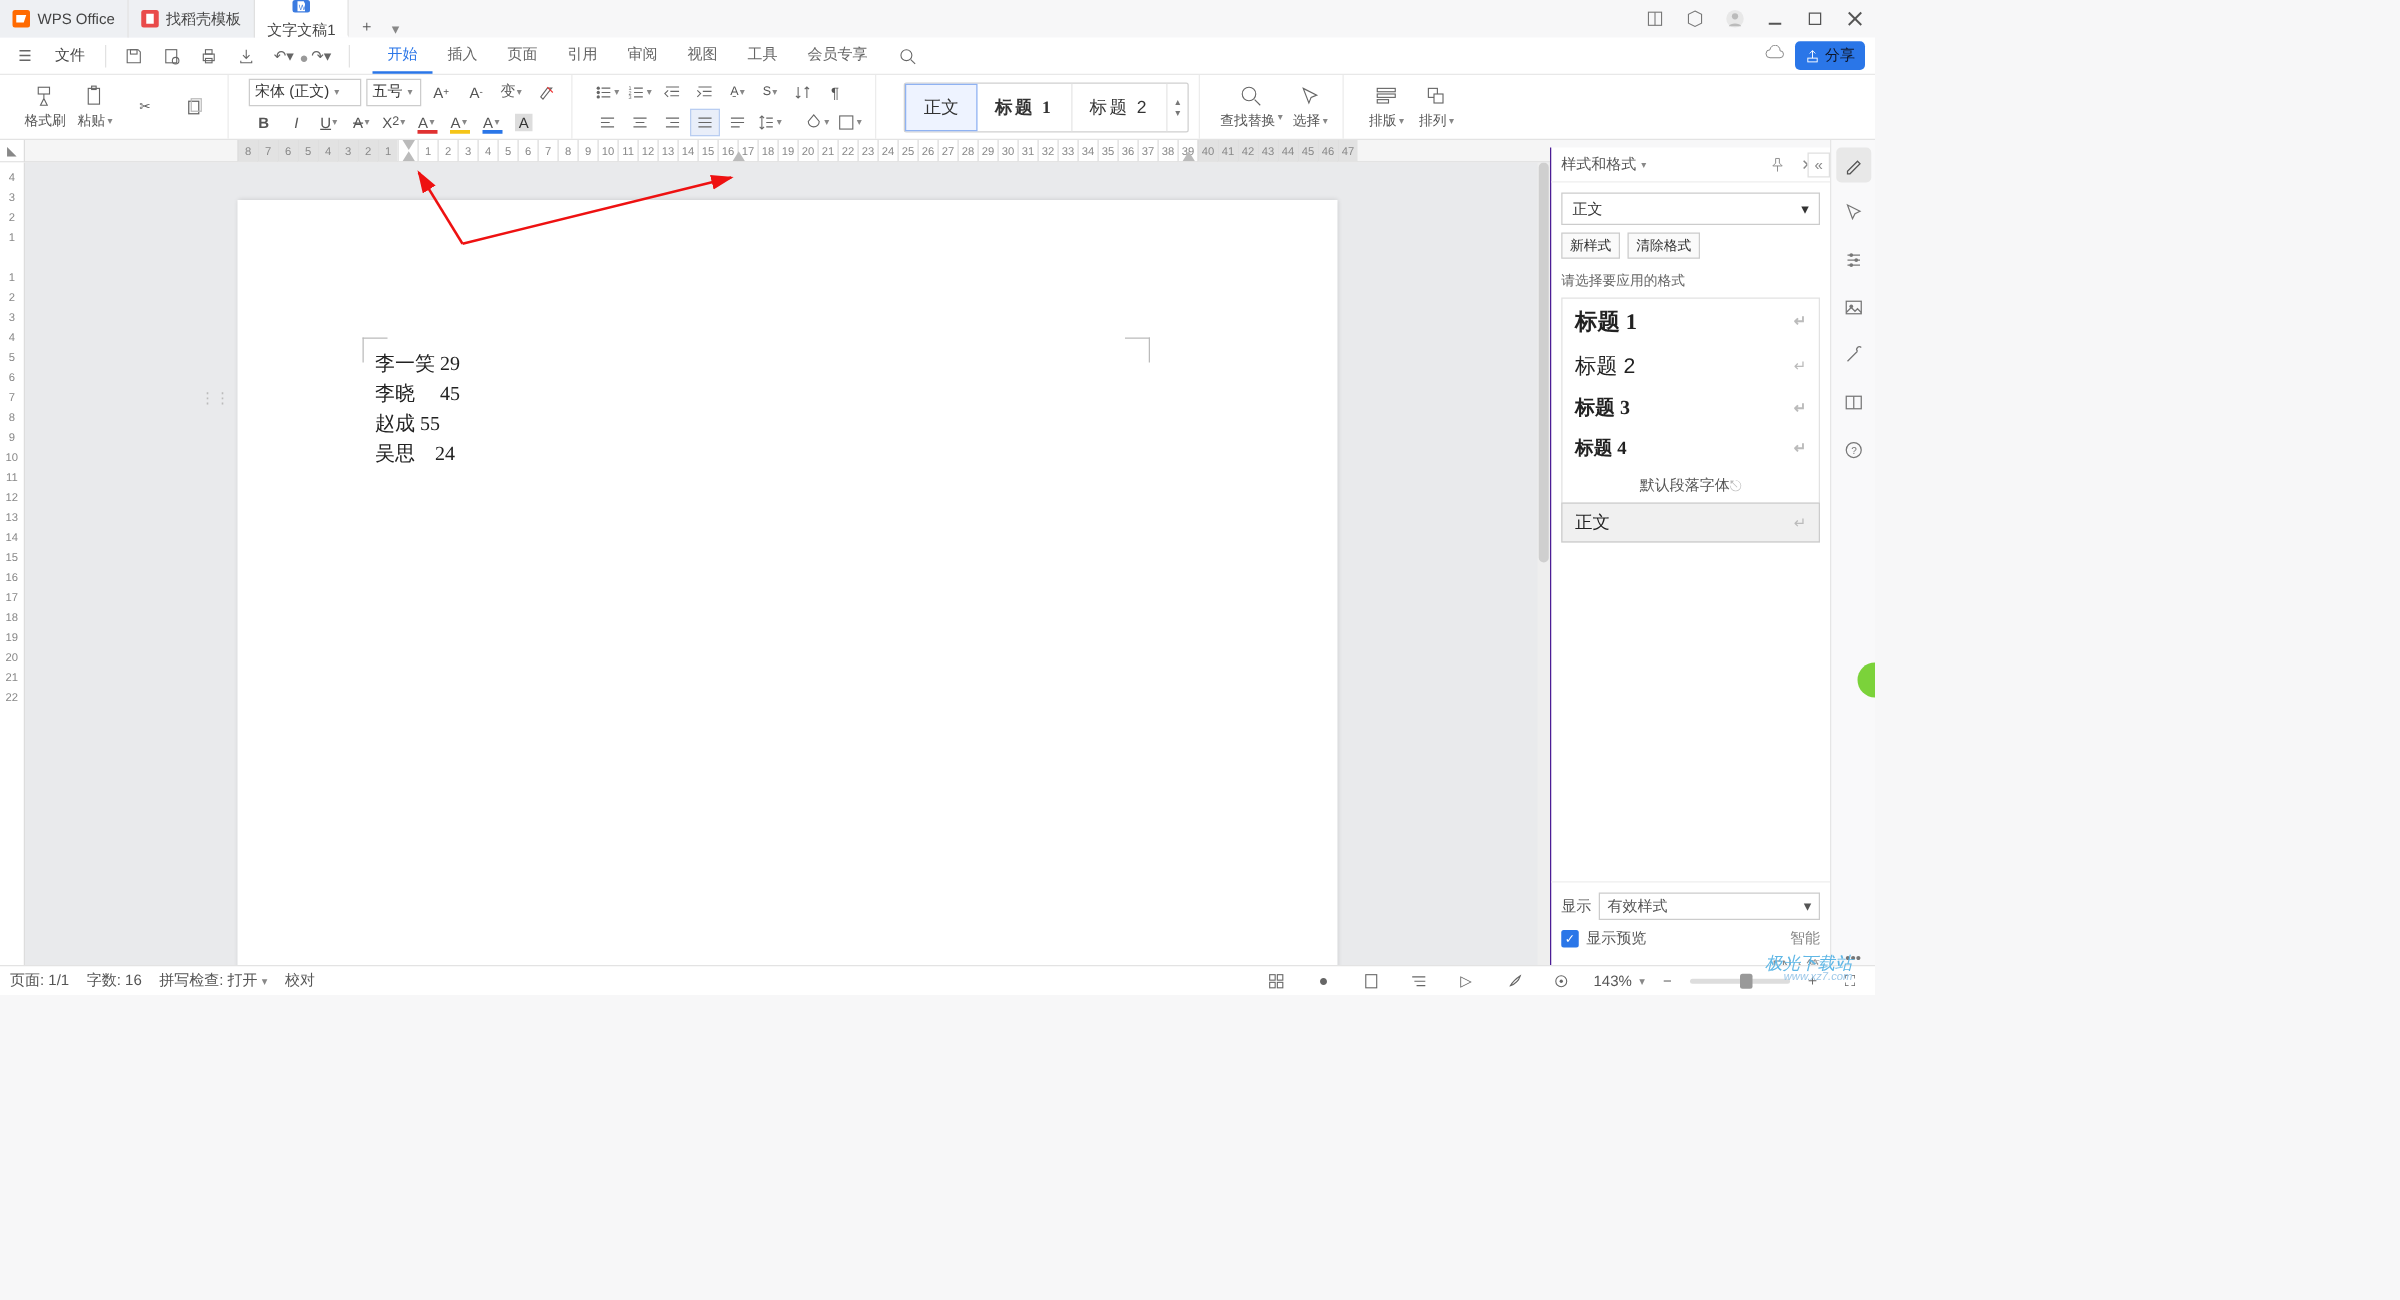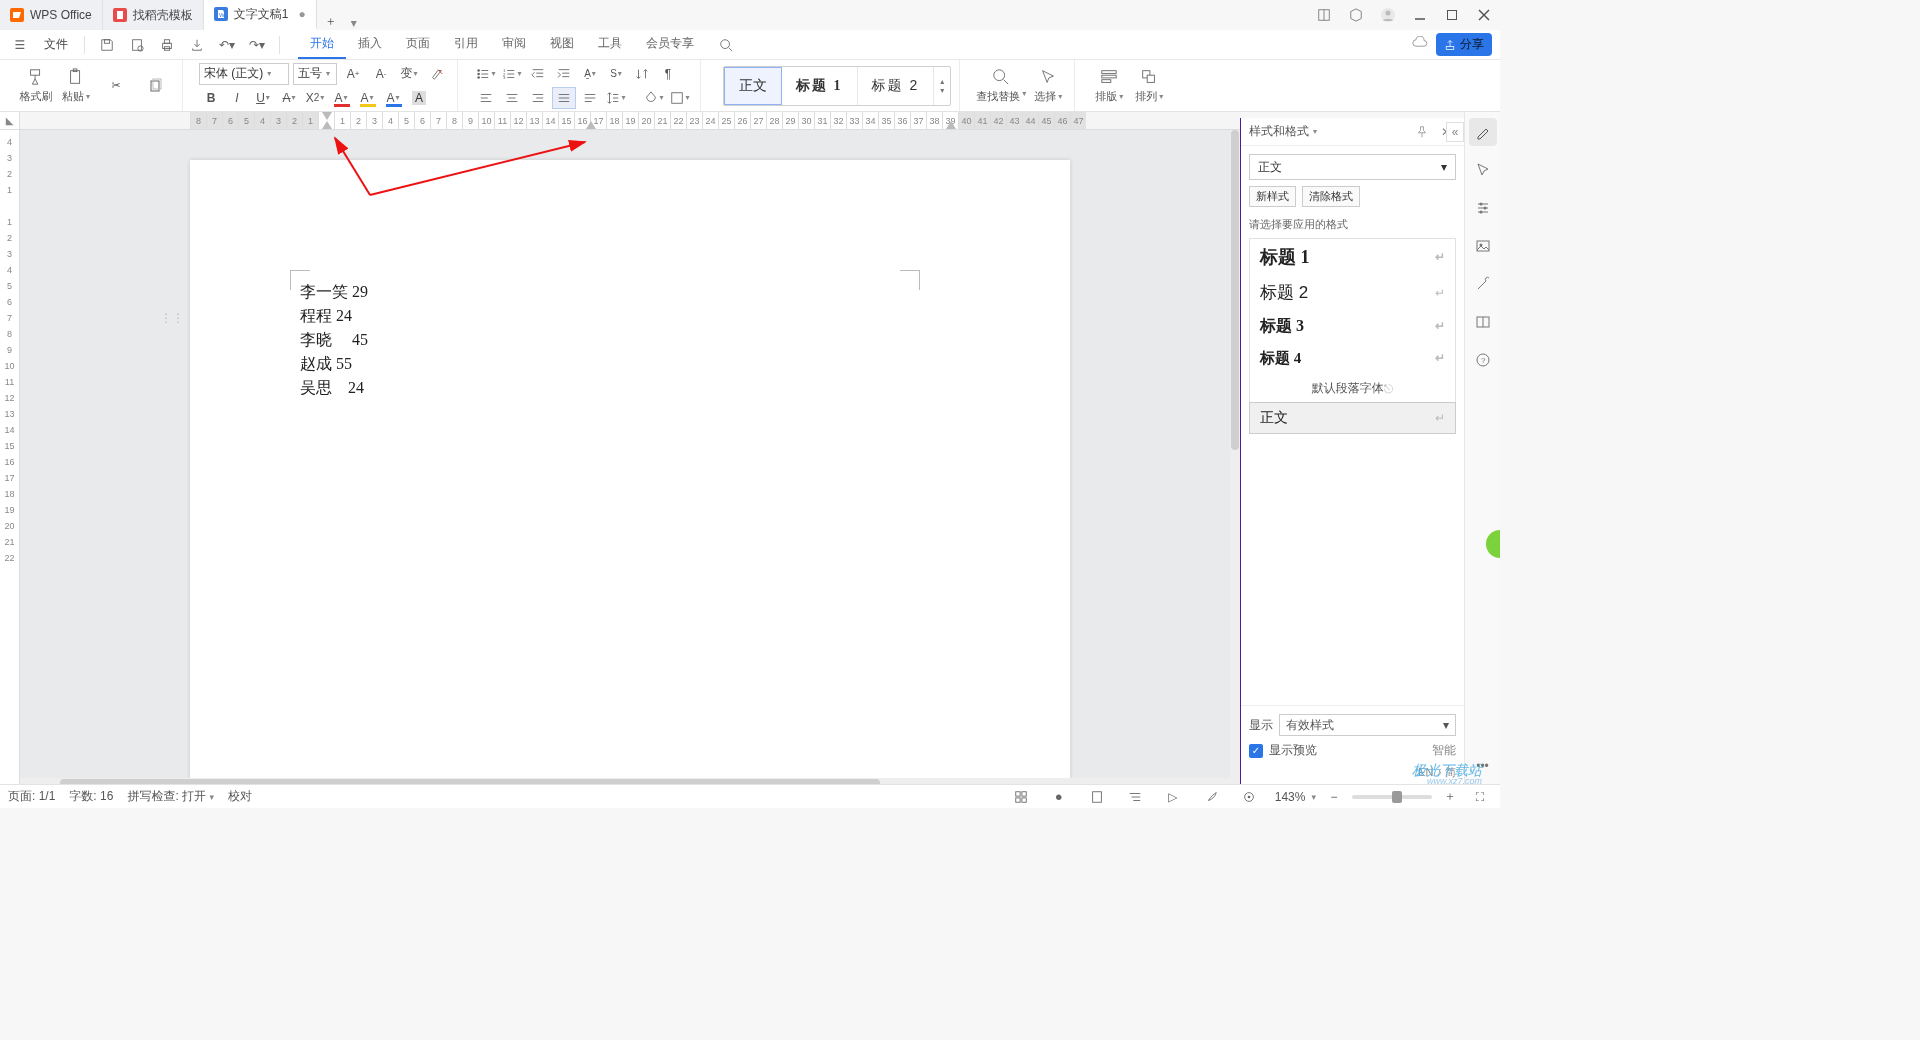--- a/index.html
+++ b/index.html
@@ -37,21 +37,21 @@
   .tabstrip{display:flex;align-items:flex-end;flex:1;}
   .tab{
     display:flex;align-items:center;gap:6px;
     padding:0 10px;height:30px;
     background:var(--tab-inactive);
     border-right:1px solid #e0e0e0;
     font-size:12px;color:#444;
     max-width:180px;
     cursor:pointer;
   }
-  .tab.active{background:#fff;border-bottom:2px solid #fff;}
+  .tab.active{background:#fff;border-bottom:2px solid #fff;flex-direction:column;}
   .tab .ticon{width:14px;height:14px;display:inline-flex;align-items:center;justify-content:center;}
   .tab .dirty{color:#999;margin-left:4px;}
   .tab-add{width:28px;display:flex;align-items:center;justify-content:center;color:#555;cursor:pointer;}
   .tab-dd{width:18px;display:flex;align-items:center;justify-content:center;color:#888;cursor:pointer;}
   .winbtns{display:flex;align-items:center;}
   .winbtn{width:32px;height:30px;display:flex;align-items:center;justify-content:center;color:#666;cursor:pointer;}
 
   
   .menurow{
     height:30px;background:#fff;border-bottom:1px solid #e8e8e8;
@@ -182,21 +182,21 @@
   .rail .rbtn2{width:28px;height:28px;display:flex;align-items:center;justify-content:center;color:#777;cursor:pointer;border-radius:4px;}
   .rail .rbtn2.active{background:#e8e8e8;}
   .rail .rbtn-more{margin-top:auto;margin-bottom:8px;}
 
   
   .collapse-chevron{position:absolute;right:36px;top:122px;width:18px;height:20px;color:#888;cursor:pointer;font-size:12px;
     display:flex;align-items:center;justify-content:center;background:#fff;border:1px solid #e0e0e0;}
 
   
   .statusbar{
-    position:absolute;left:0;right:0;bottom:4px;height:24px;
+    position:absolute;left:0;right:0;bottom:16px;height:24px;
     background:#fff;border-top:1px solid #e3e3e3;
     display:flex;align-items:center;padding:0 8px;font-size:12px;color:#555;gap:14px;
   }
   .statusbar .sp{flex:1;}
   .statusbar .sbtn{width:24px;height:20px;display:flex;align-items:center;justify-content:center;color:#666;cursor:pointer;}
   .zoom{display:flex;align-items:center;gap:6px;}
   .zslider{width:80px;height:4px;background:#ddd;position:relative;border-radius:2px;}
   .zslider .zthumb{position:absolute;top:-4px;left:40px;width:10px;height:12px;background:#999;border-radius:2px;}
   .watermark{position:absolute;right:18px;bottom:26px;font-size:14px;font-style:italic;color:#5fb7e6;pointer-events:none;display:flex;flex-direction:column;align-items:flex-end;line-height:1;}
   .watermark .sub{font-size:9px;color:#9bc7e8;}
@@ -718,21 +718,20 @@
     <div class="vtick">21</div>
     <div class="vtick">22</div>
   </div>
 
 <div class="editor">
   <div class="page">
     <span class="corner tl"></span>
     <span class="corner tr"></span>
     <span class="page-handle">⋮⋮</span>
     <div>李一笑 29</div>
-    <div>程程 24</div>
     <div style="white-space:pre;">李晓     45</div>
     <div>赵成 55</div>
     <div style="white-space:pre;">吴思    24</div>
   </div>
 
   <svg class="arrow1" width="100%" height="100%" style="position:absolute;left:0;top:0;">
     <defs>
         <marker id="ah" markerWidth="10" markerHeight="10" refX="8" refY="3" orient="auto">
           <path d="M0 0L9 3L0 6z" fill="#e11"></path>
         </marker>

